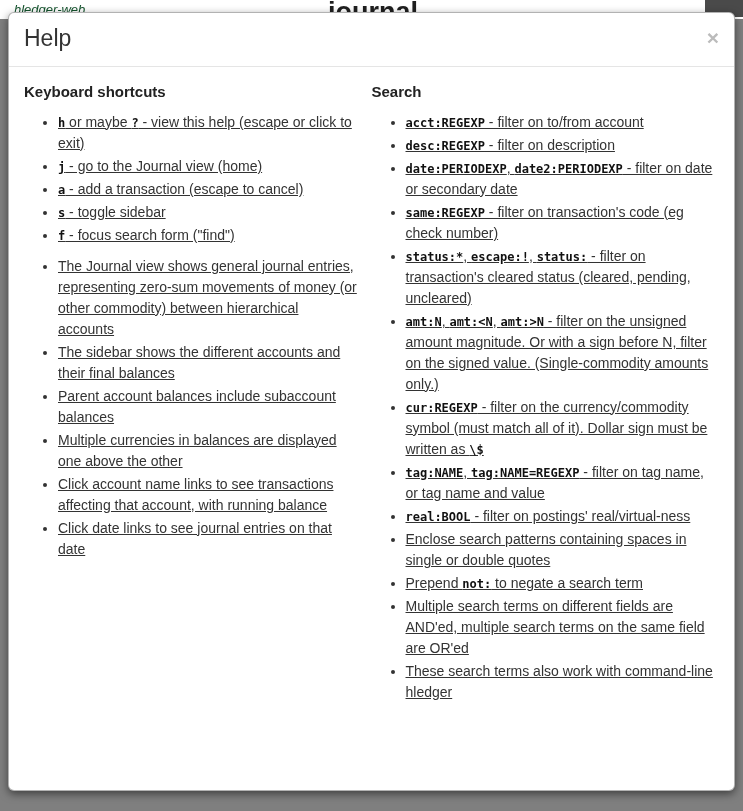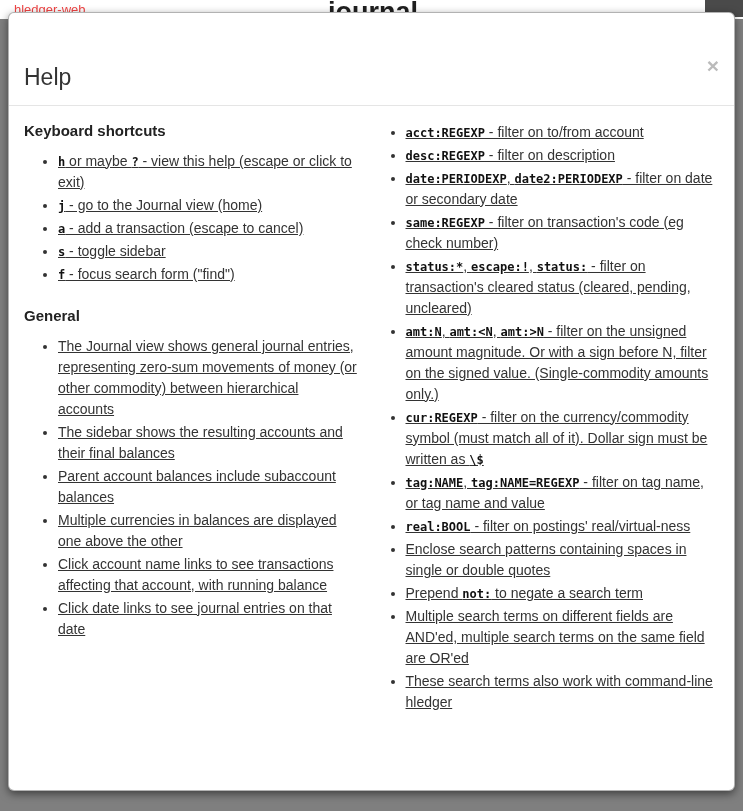--- a/index.html
+++ b/index.html
@@ -10,21 +10,21 @@
     background: #ffffff;
   }
 
   
   .topbar {
     position: absolute; top: 0; left: 0; right: 0; height: 19px;
     background: #ffffff; z-index: 1; overflow: hidden;
   }
   .brand {
     position: absolute; left: 14px; top: 2px;
-    font-size: 13px; color: #ef4444; text-decoration: none; cursor: pointer;
+    font-size: 13px; color: #14532d; text-decoration: none; cursor: pointer; font-style: italic;
   }
   .heading-fragment {
     position: absolute; left: 328px; top: -3px;
     font-size: 27px; font-weight: bold; color: #1f1f1f; white-space: nowrap;
   }
   .top-right-dark {
     position: absolute; right: 0; top: 0; width: 38px; height: 17px;
     background: #4a4a4a;
   }
 
@@ -35,23 +35,22 @@
   }
 
   
   .modal {
     position: absolute; left: 8px; right: 8px; top: 12px; bottom: 20px;
     background: #ffffff; border: 1px solid rgba(0,0,0,0.3);
     border-radius: 6px; box-shadow: 0 3px 9px rgba(0,0,0,0.5);
     z-index: 3; overflow: hidden;
   }
   .modal-header {
-    position: relative; padding: 23px 15px 13px;
+    position: relative; padding: 12px 15px 13px;
     border-bottom: 1px solid #e5e5e5;
-    margin-top: 28px;
   }
   .modal-title {
     margin: 0; font-size: 23px; font-weight: normal; color: #333333;
     line-height: 1.2;
   }
   .close-btn {
     position: absolute; top: 14px; right: 15px;
     background: none; border: none; padding: 0;
     font-family: "Liberation Sans", sans-serif;
     font-size: 21px; font-weight: bold; line-height: 1;
@@ -98,31 +97,31 @@
   <div class="modal-body">
     <div class="col col-left">
         <div class="section-heading">Keyboard shortcuts</div>
         <ul class="help-list">
           <li><code>h</code> or maybe <code>?</code> - view this help (escape or click to exit)</li>
           <li><code>j</code> - go to the Journal view (home)</li>
           <li><code>a</code> - add a transaction (escape to cancel)</li>
           <li><code>s</code> - toggle sidebar</li>
           <li><code>f</code> - focus search form ("find")</li>
         </ul>
-        <div class="section-heading">General</div>
         <ul class="help-list">
           <li>The Journal view shows general journal entries, representing zero-sum movements of money (or other commodity) between hierarchical accounts</li>
-          <li>The sidebar shows the resulting accounts and their final balances</li>
+          <li>The sidebar shows the different accounts and their final balances</li>
           <li>Parent account balances include subaccount balances</li>
           <li>Multiple currencies in balances are displayed one above the other</li>
           <li>Click account name links to see transactions affecting that account, with running balance</li>
           <li>Click date links to see journal entries on that date</li>
         </ul>
       </div>
     <div class="col col-right">
+        <div class="section-heading">Search</div>
         <ul class="help-list">
           <li><code>acct:REGEXP</code> - filter on to/from account</li>
           <li><code>desc:REGEXP</code> - filter on description</li>
           <li><code>date:PERIODEXP</code>, <code>date2:PERIODEXP</code> - filter on date or secondary date</li>
           <li><code>same:REGEXP</code> - filter on transaction's code (eg check number)</li>
           <li><code>status:*</code>, <code>escape:!</code>, <code>status:</code> - filter on transaction's cleared status (cleared, pending, uncleared)</li>
           <li><code>amt:N</code>, <code>amt:&lt;N</code>, <code>amt:&gt;N</code> - filter on the unsigned amount magnitude. Or with a sign before N, filter on the signed value. (Single-commodity amounts only.)</li>
           <li><code>cur:REGEXP</code> - filter on the currency/commodity symbol (must match all of it). Dollar sign must be written as <code>\$</code></li>
           <li><code>tag:NAME</code>, <code>tag:NAME=REGEXP</code> - filter on tag name, or tag name and value</li>
           <li><code>real:BOOL</code> - filter on postings' real/virtual-ness</li>

